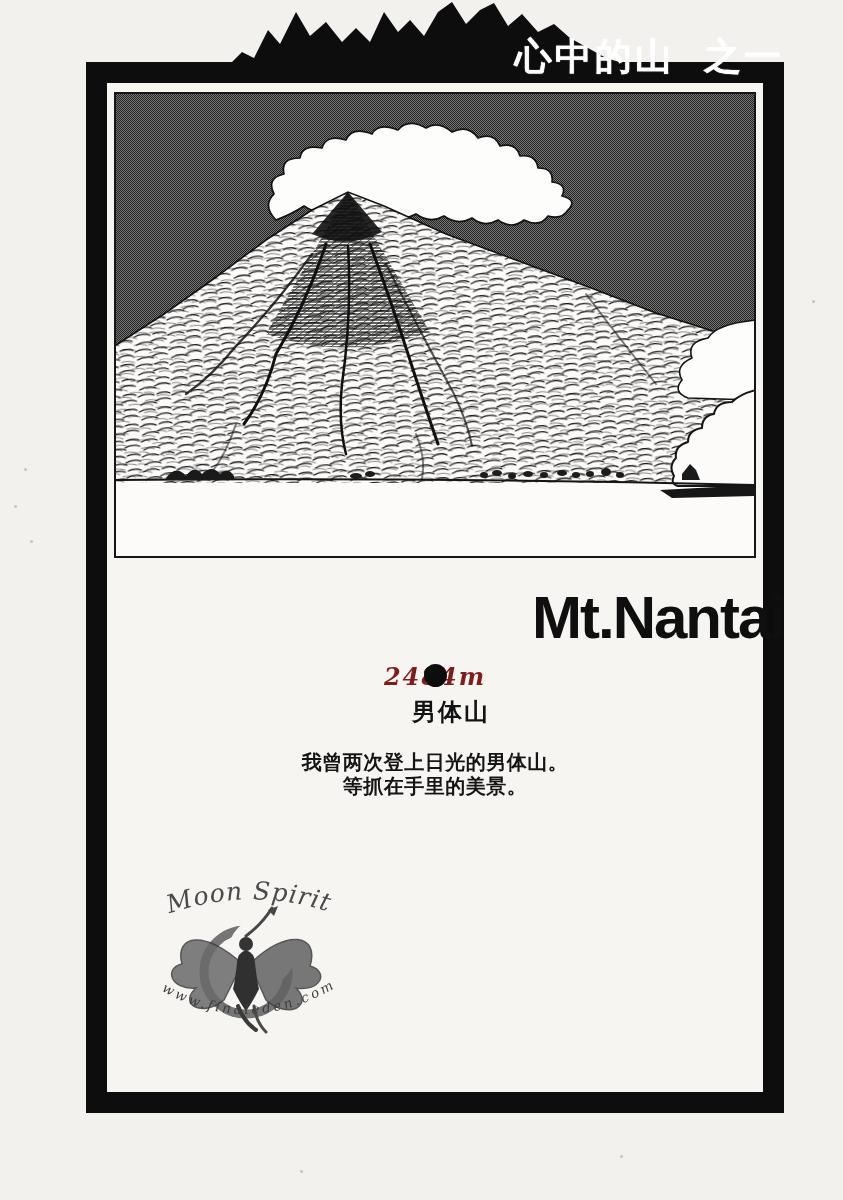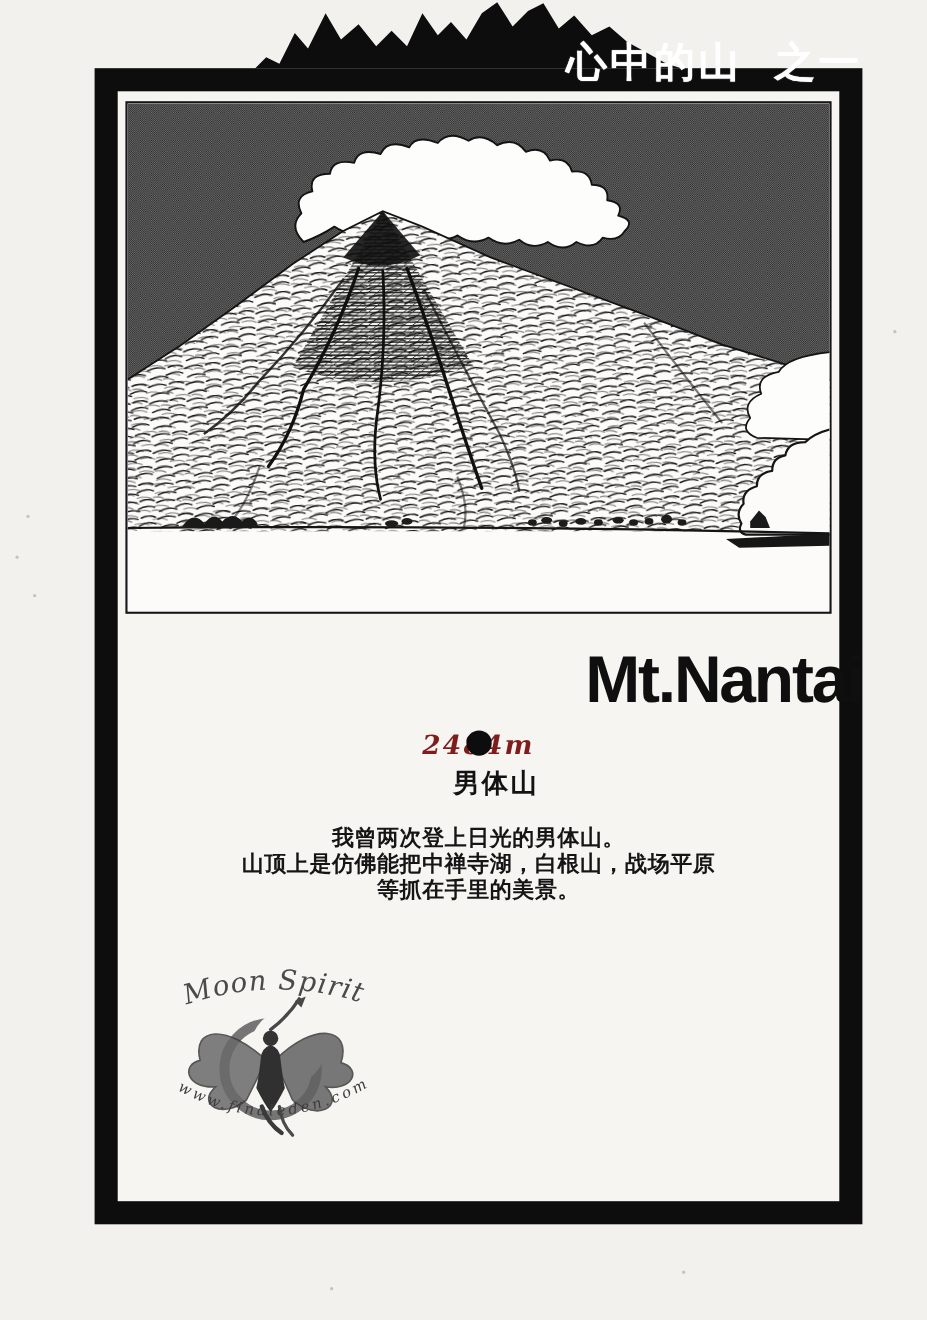--- a/index.html
+++ b/index.html
@@ -150,21 +150,20 @@
   </svg>
 </div>
 
 <div id="mountain-title" class="abs center-line">Mt.Nantai</div>
 <div id="mountain-elevation" class="abs center-line">2484m</div>
 <div id="separator-dot" class="abs"></div>
 <div id="mountain-name-cjk" class="abs center-line">男体山</div>
 
 <div id="description" class="abs center-line">
   <div>我曾两次登上日光的男体山。</div>
-  <div>山顶上是仿佛能把中禅寺湖，白根山，战场平原</div>
   <div>等抓在手里的美景。</div>
 </div>
 
 <svg id="watermark" class="abs" viewBox="0 0 216 168" xmlns="http://www.w3.org/2000/svg" aria-hidden="true">
   <defs>
     <path id="wmTop" d="M28,42 Q108,14 190,40" fill="none"></path>
     <path id="wmArc" d="M20,118 Q108,168 198,114" fill="none"></path>
   </defs>
 
   <g>

